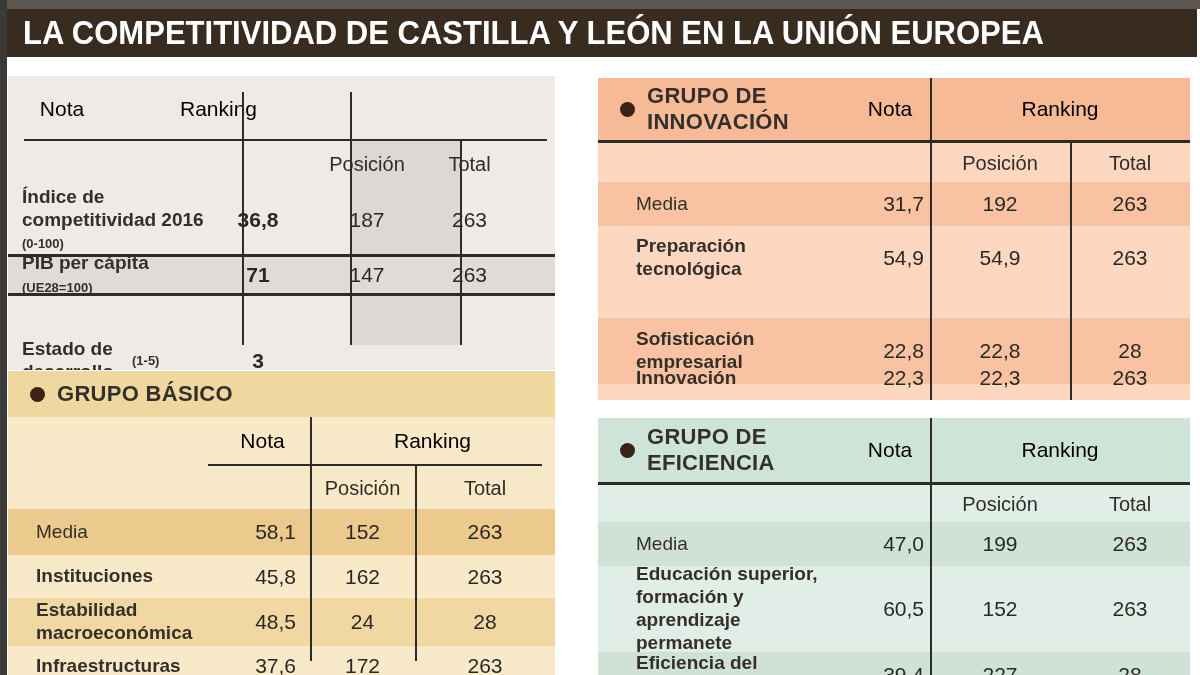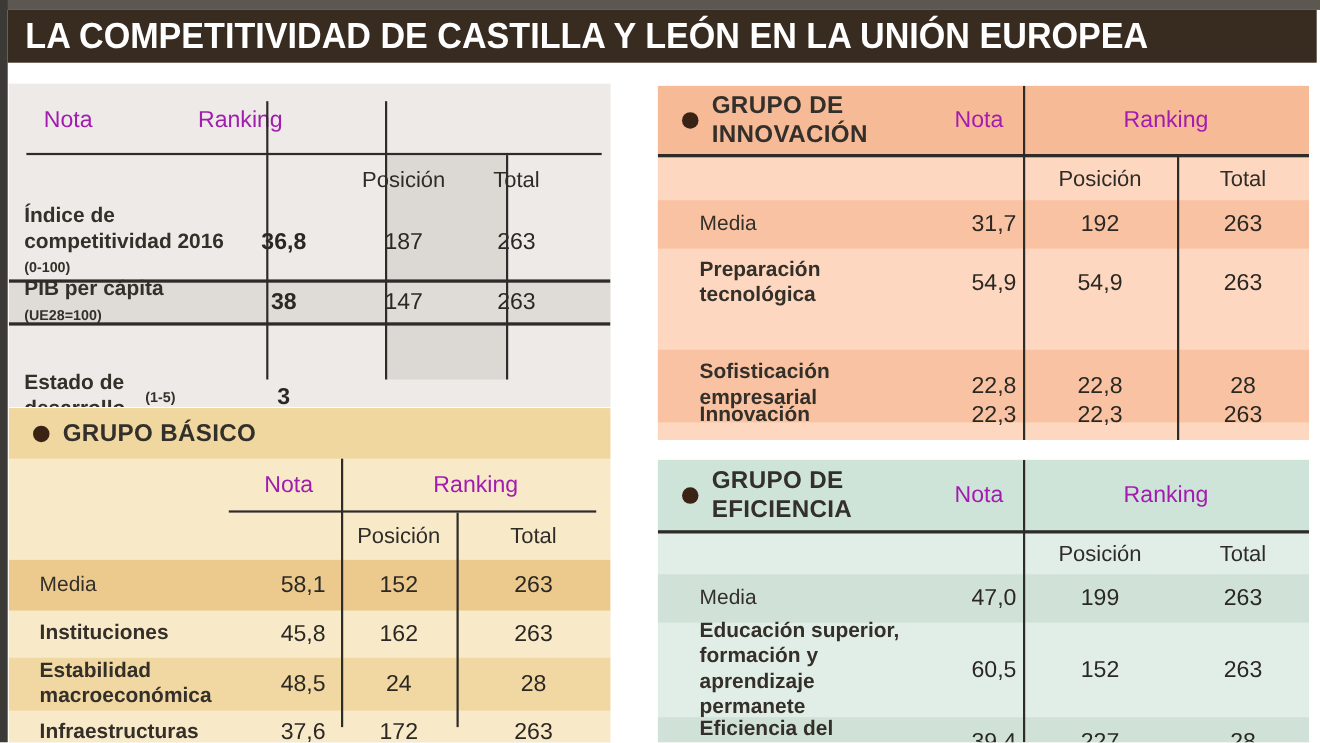--- a/index.html
+++ b/index.html
@@ -26,21 +26,21 @@
   .vline{position:absolute;width:2px;background:#2e2c29;z-index:6;}
   .hline{position:absolute;height:2px;background:#2e2c29;z-index:6;}
   .hline.thick{height:3px;}
   .shade{position:absolute;z-index:1;}
   
   .row{position:absolute;left:0;right:0;display:flex;align-items:center;z-index:3;}
   .cell{box-sizing:border-box;text-align:center;font-size:21px;line-height:1.1;}
   .lbl{text-align:left;font-weight:bold;font-size:19px;line-height:1.2;color:#343029;}
   .num{color:#2b2824;}
   .strong .cell{font-weight:normal;}
-  .chead{font-size:21px;color:#a21caf;}
+  .chead{font-size:21px;color:#000000;}
   .sub{font-size:20px;color:#2f2c28;}
   .note{font-size:13px;font-weight:bold;}
   .bullet{width:15px;height:15px;border-radius:50%;background:#3a2315;display:inline-block;
     margin-right:12px;flex:none;}
   .ptitle{font-weight:bold;font-size:22px;color:#33302b;letter-spacing:0.3px;line-height:1.2;}
   .tband{position:absolute;left:0;right:0;top:0;display:flex;align-items:center;z-index:2;}
   
   .g-label{width:196px;padding-left:14px;text-align:left;}
   .g-nota{width:108px;}
   .g-pos{width:110px;}
@@ -103,21 +103,21 @@
     <div class="cell g-total num">263</div>
   </div>
 
   <div class="hline thick" style="top:178px;left:0;width:547px;"></div>
 
   <div class="row" style="top:181px;height:36px;">
     <div class="cell g-label lbl">
       <span>PIB per cápita</span>
       <span class="note">(UE28=100)</span>
     </div>
-    <div class="cell g-nota num" style="font-weight:bold;">38</div>
+    <div class="cell g-nota num" style="font-weight:bold;">71</div>
     <div class="cell g-pos num">147</div>
     <div class="cell g-total num">263</div>
   </div>
 
   <div class="hline thick" style="top:217px;left:0;width:547px;"></div>
 
   <div class="row" style="top:220px;height:49px;margin-top:40px;">
     <div class="cell g-label lbl estado-lbl">
       <span class="main">Estado de desarrollo</span>
       <span class="note">(1-5)</span>

